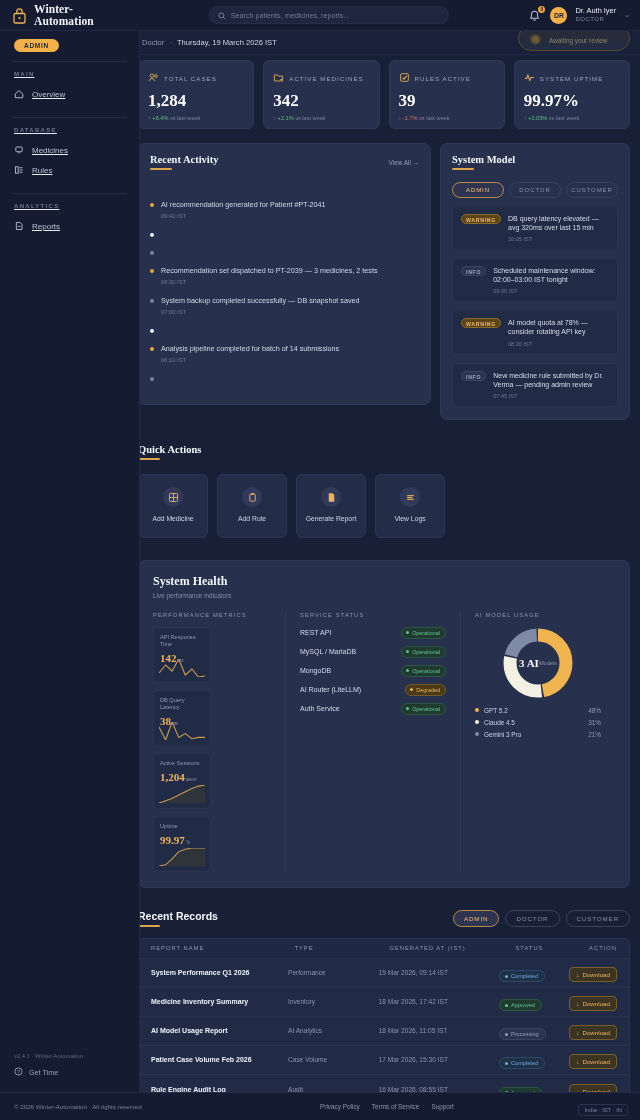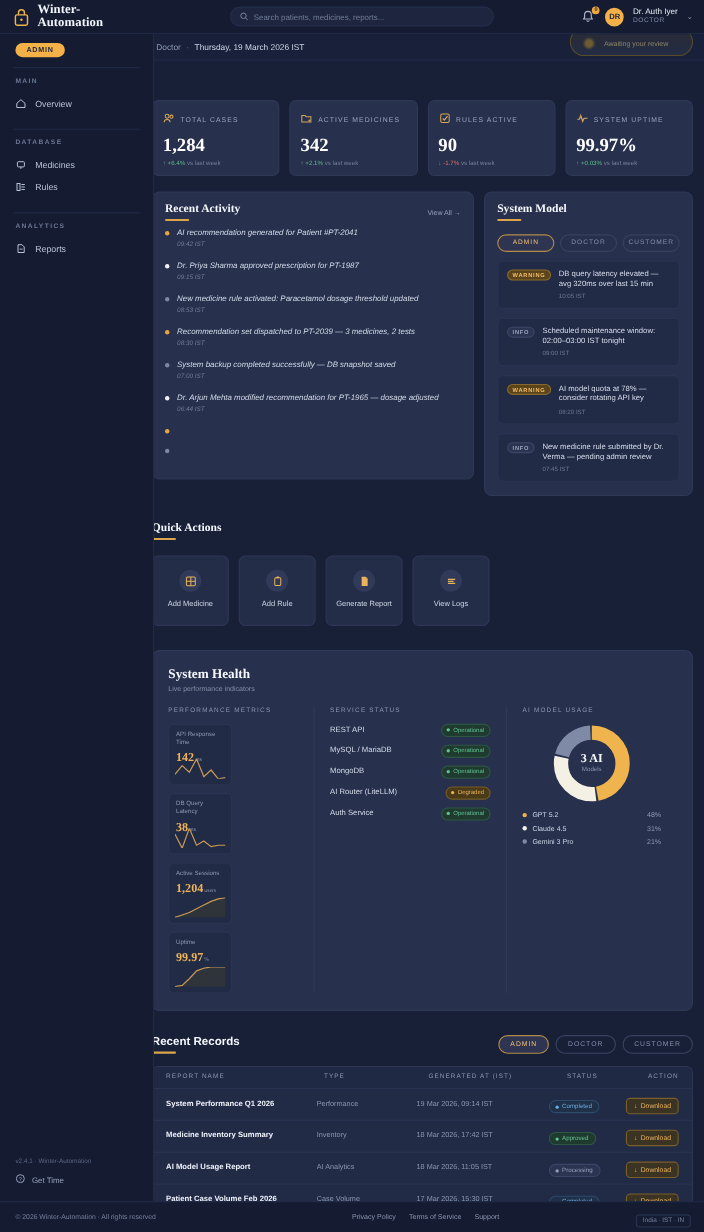--- a/index.html
+++ b/index.html
@@ -46,21 +46,21 @@
     display:flex; align-items:center; justify-content:center;
   }
   .usermeta { line-height:1.15; }
   .usermeta .nm { font-size:7.4px; color:#e9eef8; }
   .usermeta .rl { font-size:6px; color:#7d88a4; letter-spacing:.5px; }
   .chev { color:#7d88a4; font-size:7px; }
 
   
   .sidebar {
     position:absolute; left:0; top:31px; width:140px; height:1061px;
-    background:#151c32; border-right:1px solid #202a46; z-index:15;
+    background:#151c32; border-right:1px solid #202a46; z-index:15;text-decoration:underline;
   }
   .adminpill {
     margin:8px 0 0 14px; background:#f3b148; color:#1d2640;
     font-size:6.5px; font-weight:bold; letter-spacing:.7px;
     padding:3px 10px; border-radius:8px; display:inline-block;
   }
   .side-sep { height:1px; background:#202a46; margin:9px 12px 0 12px; }
   .sgroup { padding:9px 0 4px 0; }
   .sgroup-title {
     font-size:6px; color:#6c7893; letter-spacing:1.3px;
@@ -98,21 +98,20 @@
   }
 
   
   .main { position:absolute; left:128px; top:55px; width:512px; }
 
   
   .kpi-row { display:flex; gap:9px; padding:5px 10px 0 10px; }
   .kpi {
     flex:1; background:#27304c; border:1px solid #2e3857; border-radius:6px;
     padding:8px 9px 7px 9px;
-    margin-top:31px;
   }
   .kpi-head { display:flex; align-items:center; gap:5px; margin-bottom:5px; }
   .kpi-label { font-size:6.2px; color:#9aa4bd; letter-spacing:1px; }
   .kpi-val { font-size:17px; font-weight:bold; color:#ffffff; font-family:"Liberation Serif",serif; line-height:1; }
   .kpi-delta { font-size:5.6px; margin-top:6px; }
   .kpi-delta .up { color:#5fbf8b; }
   .kpi-delta .dn { color:#d9736b; }
   .kpi-delta .mut { color:#79839c; }
 
   
@@ -122,21 +121,21 @@
   }
   .panel-activity { width:293px; padding:10px 11px 12px 11px; }
   .panel-alerts { flex:1; padding:10px 11px 12px 11px; }
   .panel-head { display:flex; align-items:center; justify-content:space-between; }
   .panel-title {
     font-family:"Liberation Serif",serif; font-size:10.5px; color:#f4f7fc; font-weight:bold;
   }
   .title-rule { width:22px; height:2px; background:#dda54a; margin-top:3px; border-radius:1px; }
   .viewall { font-size:6.4px; color:#94a0bb; cursor:pointer; }
 
-  .act-list { margin-top:6px;font-style:italic; }
+  .act-list { margin-top:30px; }
   .act { display:flex; gap:7px; margin-bottom:11px; }
   .act-dot { width:4px; height:4px; border-radius:50%; margin-top:3px; flex:none; }
   .act-txt { font-size:7.2px; color:#d2dae9; line-height:1.25; }
   .act-time { font-size:5.8px; color:#6f7b95; margin-top:4px; }
 
   .seg-row { display:flex; gap:5px; margin-top:12px; }
   .seg {
     flex:1; text-align:center; font-size:6px; letter-spacing:.9px;
     padding:4px 0; border-radius:9px; border:1px solid #39425f;
     color:#8490ab; cursor:pointer;
@@ -202,21 +201,21 @@
   }
   .pill .d { width:3px; height:3px; border-radius:50%; }
   .pill.ok { background:#1f3b30; color:#63c294; border:1px solid #2e5743; }
   .pill.ok .d { background:#63c294; }
   .pill.deg { background:#4a3a17; color:#eab257; border:1px solid #745a27; }
   .pill.deg .d { background:#eab257; }
 
   .donut-wrap { display:flex; justify-content:center; margin-top:2px; position:relative; }
   .donut-center {
     position:absolute; top:0; left:0; right:0; bottom:0;
-    display:flex; flex-direction:column; align-items:center; justify-content:center;
+    display:flex; align-items:center; justify-content:center;
   }
   .dc-n { font-family:"Liberation Serif",serif; font-size:11px; font-weight:bold; color:#f6f8fc; }
   .dc-l { font-size:5.6px; color:#8b96af; margin-top:1px; }
   .legend { margin-top:8px; }
   .lg { display:flex; align-items:center; gap:5px; margin-bottom:5px; }
   .lg .sw { width:4px; height:4px; border-radius:50%; flex:none; }
   .lg .nm { font-size:6.4px; color:#ccd4e5; flex:1; }
   .lg .pc { font-size:6.4px; color:#8e99b3; }
 
   
@@ -435,21 +434,21 @@
     <div class="kpi">
       <div class="kpi-head">
         <span>
           <svg width="11" height="11" viewBox="0 0 12 12">
               <rect x="1.8" y="1.8" width="8.4" height="8.4" rx="1.4" fill="none" stroke="#d9a75a" stroke-width="1"></rect>
               <path d="M3.8 6.2 5.4 7.8 8.6 4" fill="none" stroke="#d9a75a" stroke-width="1.2"></path>
             </svg>
         </span>
         <span class="kpi-label">RULES ACTIVE</span>
       </div>
-      <div class="kpi-val">90</div>
+      <div class="kpi-val">39</div>
       <div class="kpi-delta">
         <span class="mut">↓</span>
         <span class="dn">-1.7%</span>
         <span class="mut">vs last week</span>
       </div>
     </div>
     <div class="kpi">
       <div class="kpi-head">
         <span>
           <svg width="11" height="11" viewBox="0 0 12 12">
@@ -480,55 +479,47 @@
       <div class="act-list" id="act-list">
   <div class="act">
     <span class="act-dot" style="background:#e9a63f"></span>
     <div>
       <div class="act-txt">AI recommendation generated for Patient #PT-2041</div>
       <div class="act-time">09:42 IST</div>
     </div>
   </div>
   <div class="act">
     <span class="act-dot" style="background:#eef2fa"></span>
-    <div>
-      <div class="act-txt">Dr. Priya Sharma approved prescription for PT-1987</div>
-      <div class="act-time">09:15 IST</div>
-    </div>
   </div>
   <div class="act">
     <span class="act-dot" style="background:#7c87a2"></span>
-    <div>
-      <div class="act-txt">New medicine rule activated: Paracetamol dosage threshold updated</div>
-      <div class="act-time">08:53 IST</div>
-    </div>
   </div>
   <div class="act">
     <span class="act-dot" style="background:#e9a63f"></span>
     <div>
       <div class="act-txt">Recommendation set dispatched to PT-2039 — 3 medicines, 2 tests</div>
       <div class="act-time">08:30 IST</div>
     </div>
   </div>
   <div class="act">
     <span class="act-dot" style="background:#7c87a2"></span>
     <div>
       <div class="act-txt">System backup completed successfully — DB snapshot saved</div>
       <div class="act-time">07:00 IST</div>
     </div>
   </div>
   <div class="act">
     <span class="act-dot" style="background:#eef2fa"></span>
-    <div>
-      <div class="act-txt">Dr. Arjun Mehta modified recommendation for PT-1965 — dosage adjusted</div>
-      <div class="act-time">06:44 IST</div>
-    </div>
   </div>
   <div class="act">
     <span class="act-dot" style="background:#e9a63f"></span>
+    <div>
+      <div class="act-txt">Analysis pipeline completed for batch of 14 submissions</div>
+      <div class="act-time">06:10 IST</div>
+    </div>
   </div>
   <div class="act">
     <span class="act-dot" style="background:#7c87a2"></span>
   </div>
         </div>
     </div>
 
     <div class="panel panel-alerts">
       <div class="panel-head">
         <div>

